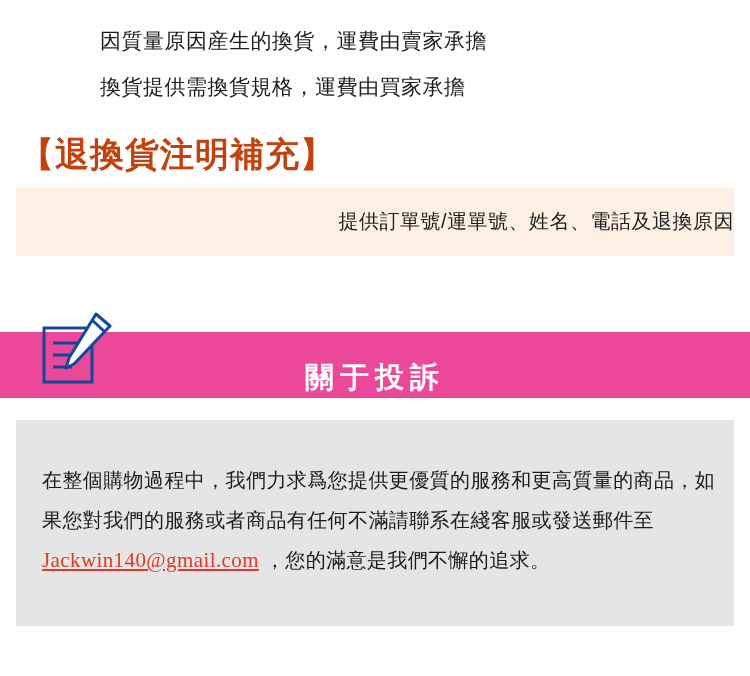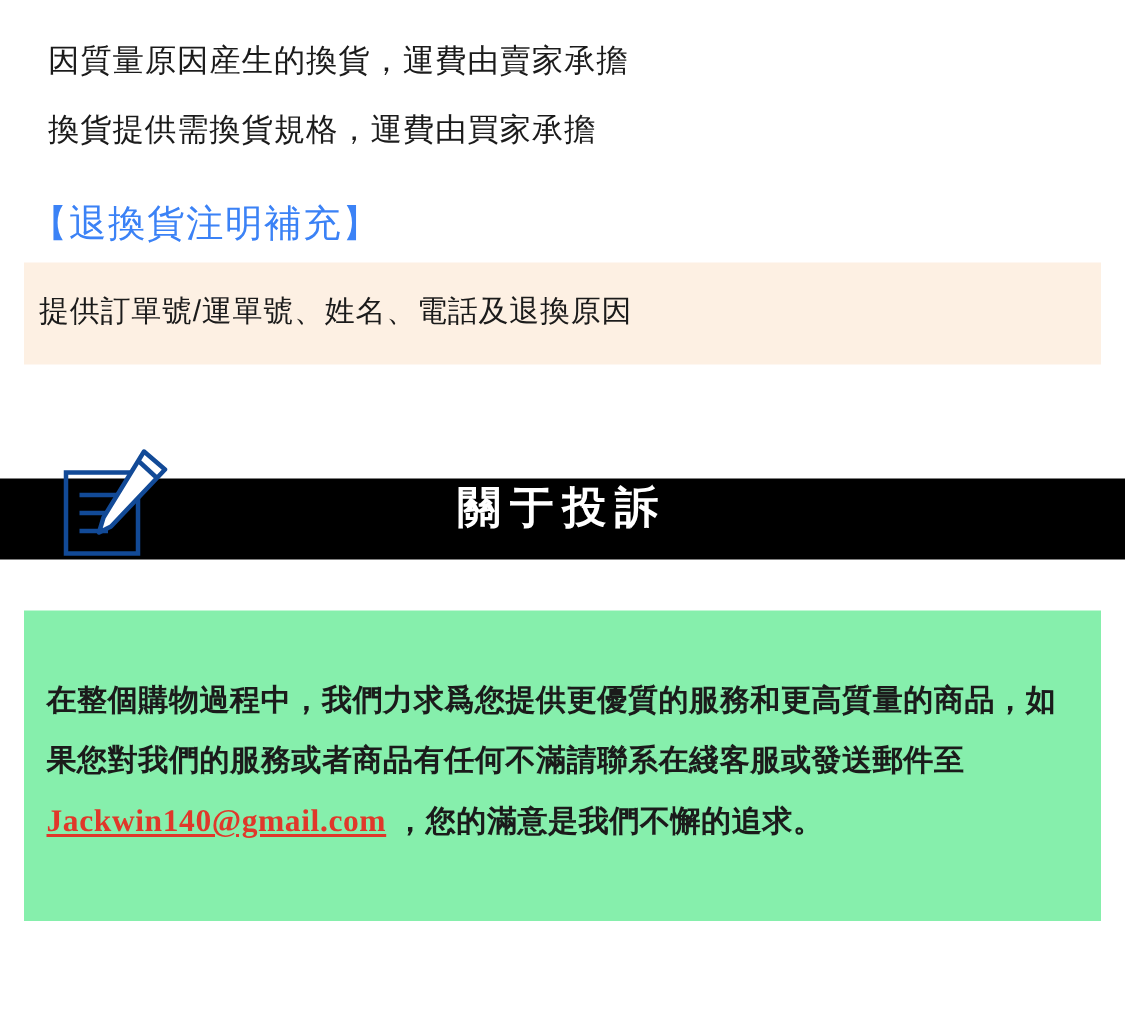--- a/index.html
+++ b/index.html
@@ -22,39 +22,40 @@
   }
 
   
   .policy-lines {
     padding: 18px 0 0 0;
   }
   .policy-line {
     font-size: 21px;
     line-height: 46px;
     color: #1b1b1b;
-    padding-left: 32px;
+    padding-left: 100px;
     letter-spacing: 0.5px;
     white-space: nowrap;
   }
 
   
   .section-heading {
-    font-size: 25px;
-    font-weight: normal;
-    color: #3b82f6;
+    font-size: 34px;
+    font-weight: bold;
+    color: #c2410c;
     padding: 22px 0 10px 20px;
     letter-spacing: 1px;
   }
 
   
   .note-block {
     background: #fdf0e3;
     margin: 0 16px 0 16px;
     padding: 14px 0 16px 0;
+    text-align: right;
   }
   .note-line {
     font-size: 20px;
     line-height: 38px;
     color: #1b1b1b;
     padding-left: 10px;
     letter-spacing: 0.5px;
     white-space: nowrap;
   }
 
@@ -62,46 +63,45 @@
   .banner-wrap {
     position: relative;
     margin-top: 50px;
     height: 92px;
   }
   .banner-bar {
     position: absolute;
     left: 0;
     right: 0;
     top: 26px;
-    height: 54px;
-    background: #000000;
+    height: 66px;
+    background: #ec4899;
     display: flex;
-    align-items: flex-start;
+    align-items: flex-end;
     justify-content: center;
   }
   .banner-title {
     color: #ffffff;
     font-size: 29px;
     font-weight: bold;
     letter-spacing: 6px;
   }
   .banner-icon {
     position: absolute;
     left: 40px;
     top: 6px;
     width: 74px;
     height: 74px;
   }
 
   
   .body-block {
-    background: #86efac;
+    background: #e5e5e5;
     margin: 22px 16px 0 16px;
-    padding: 20px 0 26px 1px;
-    font-weight: bold;
+    padding: 20px 0 26px 12px;
   }
   .body-para {
     font-size: 20px;
     line-height: 40px;
     color: #1b1b1b;
     padding: 0 14px;
     letter-spacing: 0.4px;
   }
   .email {
     color: #e0382a;

